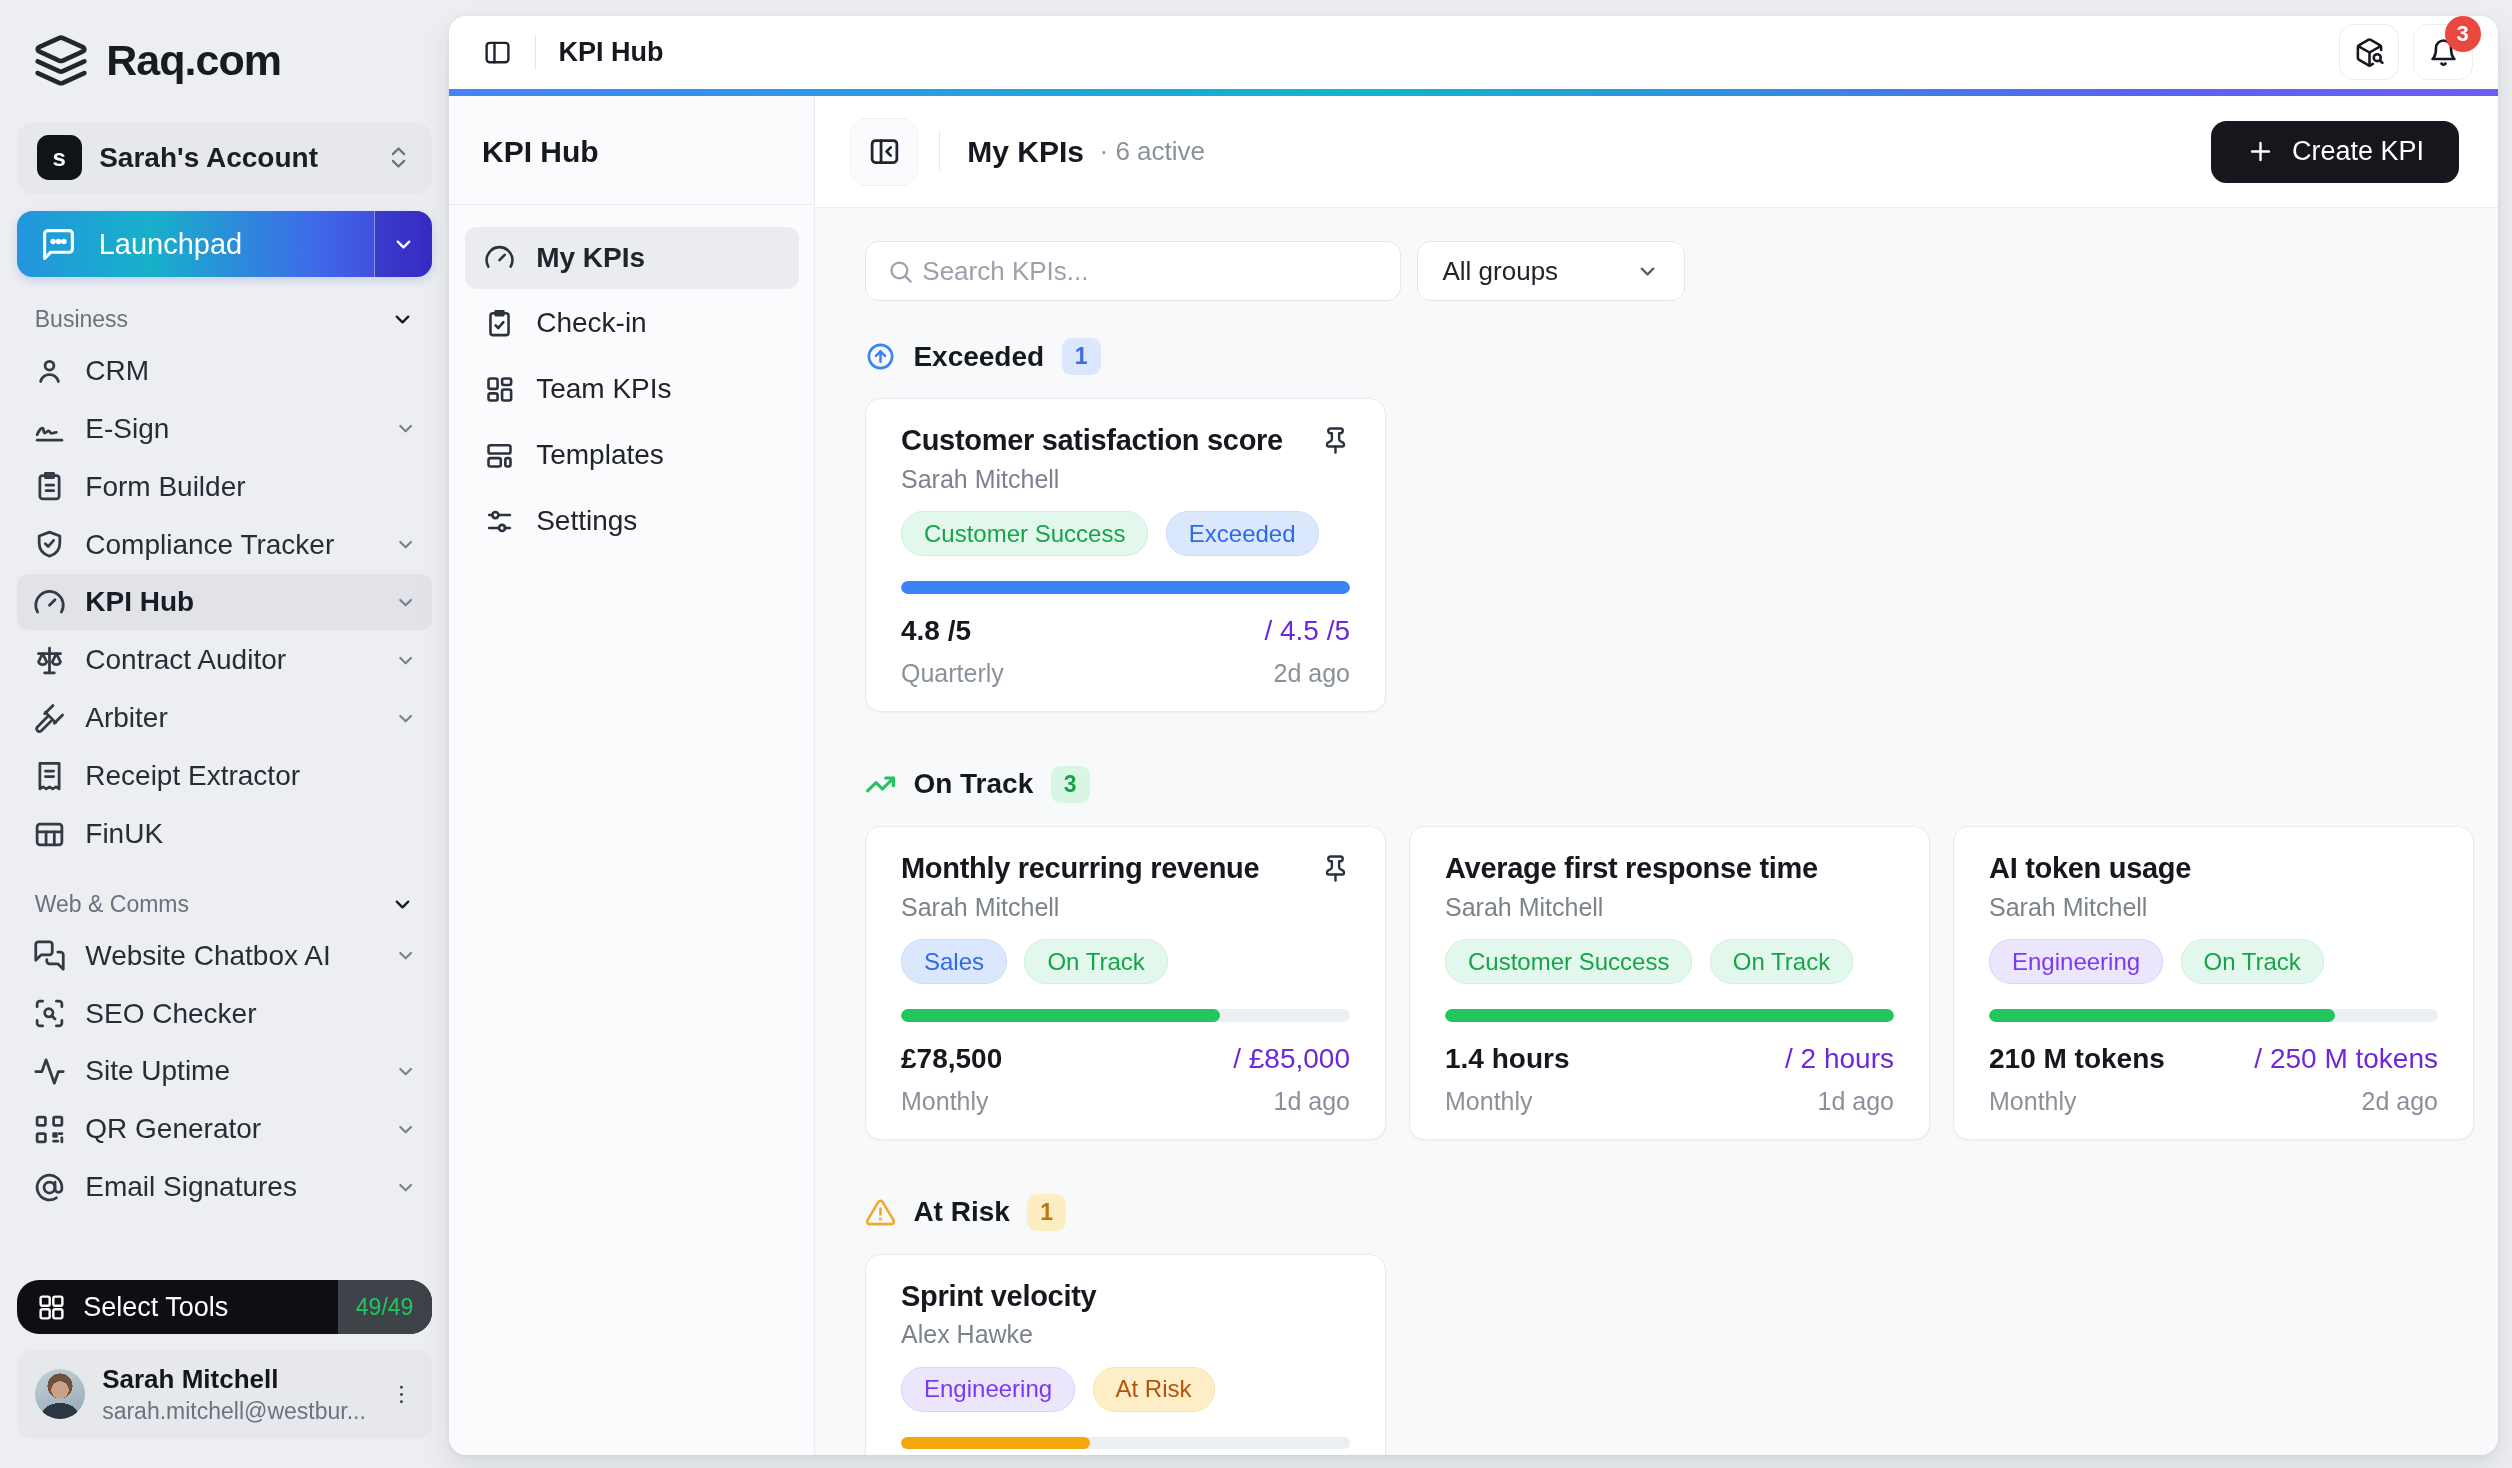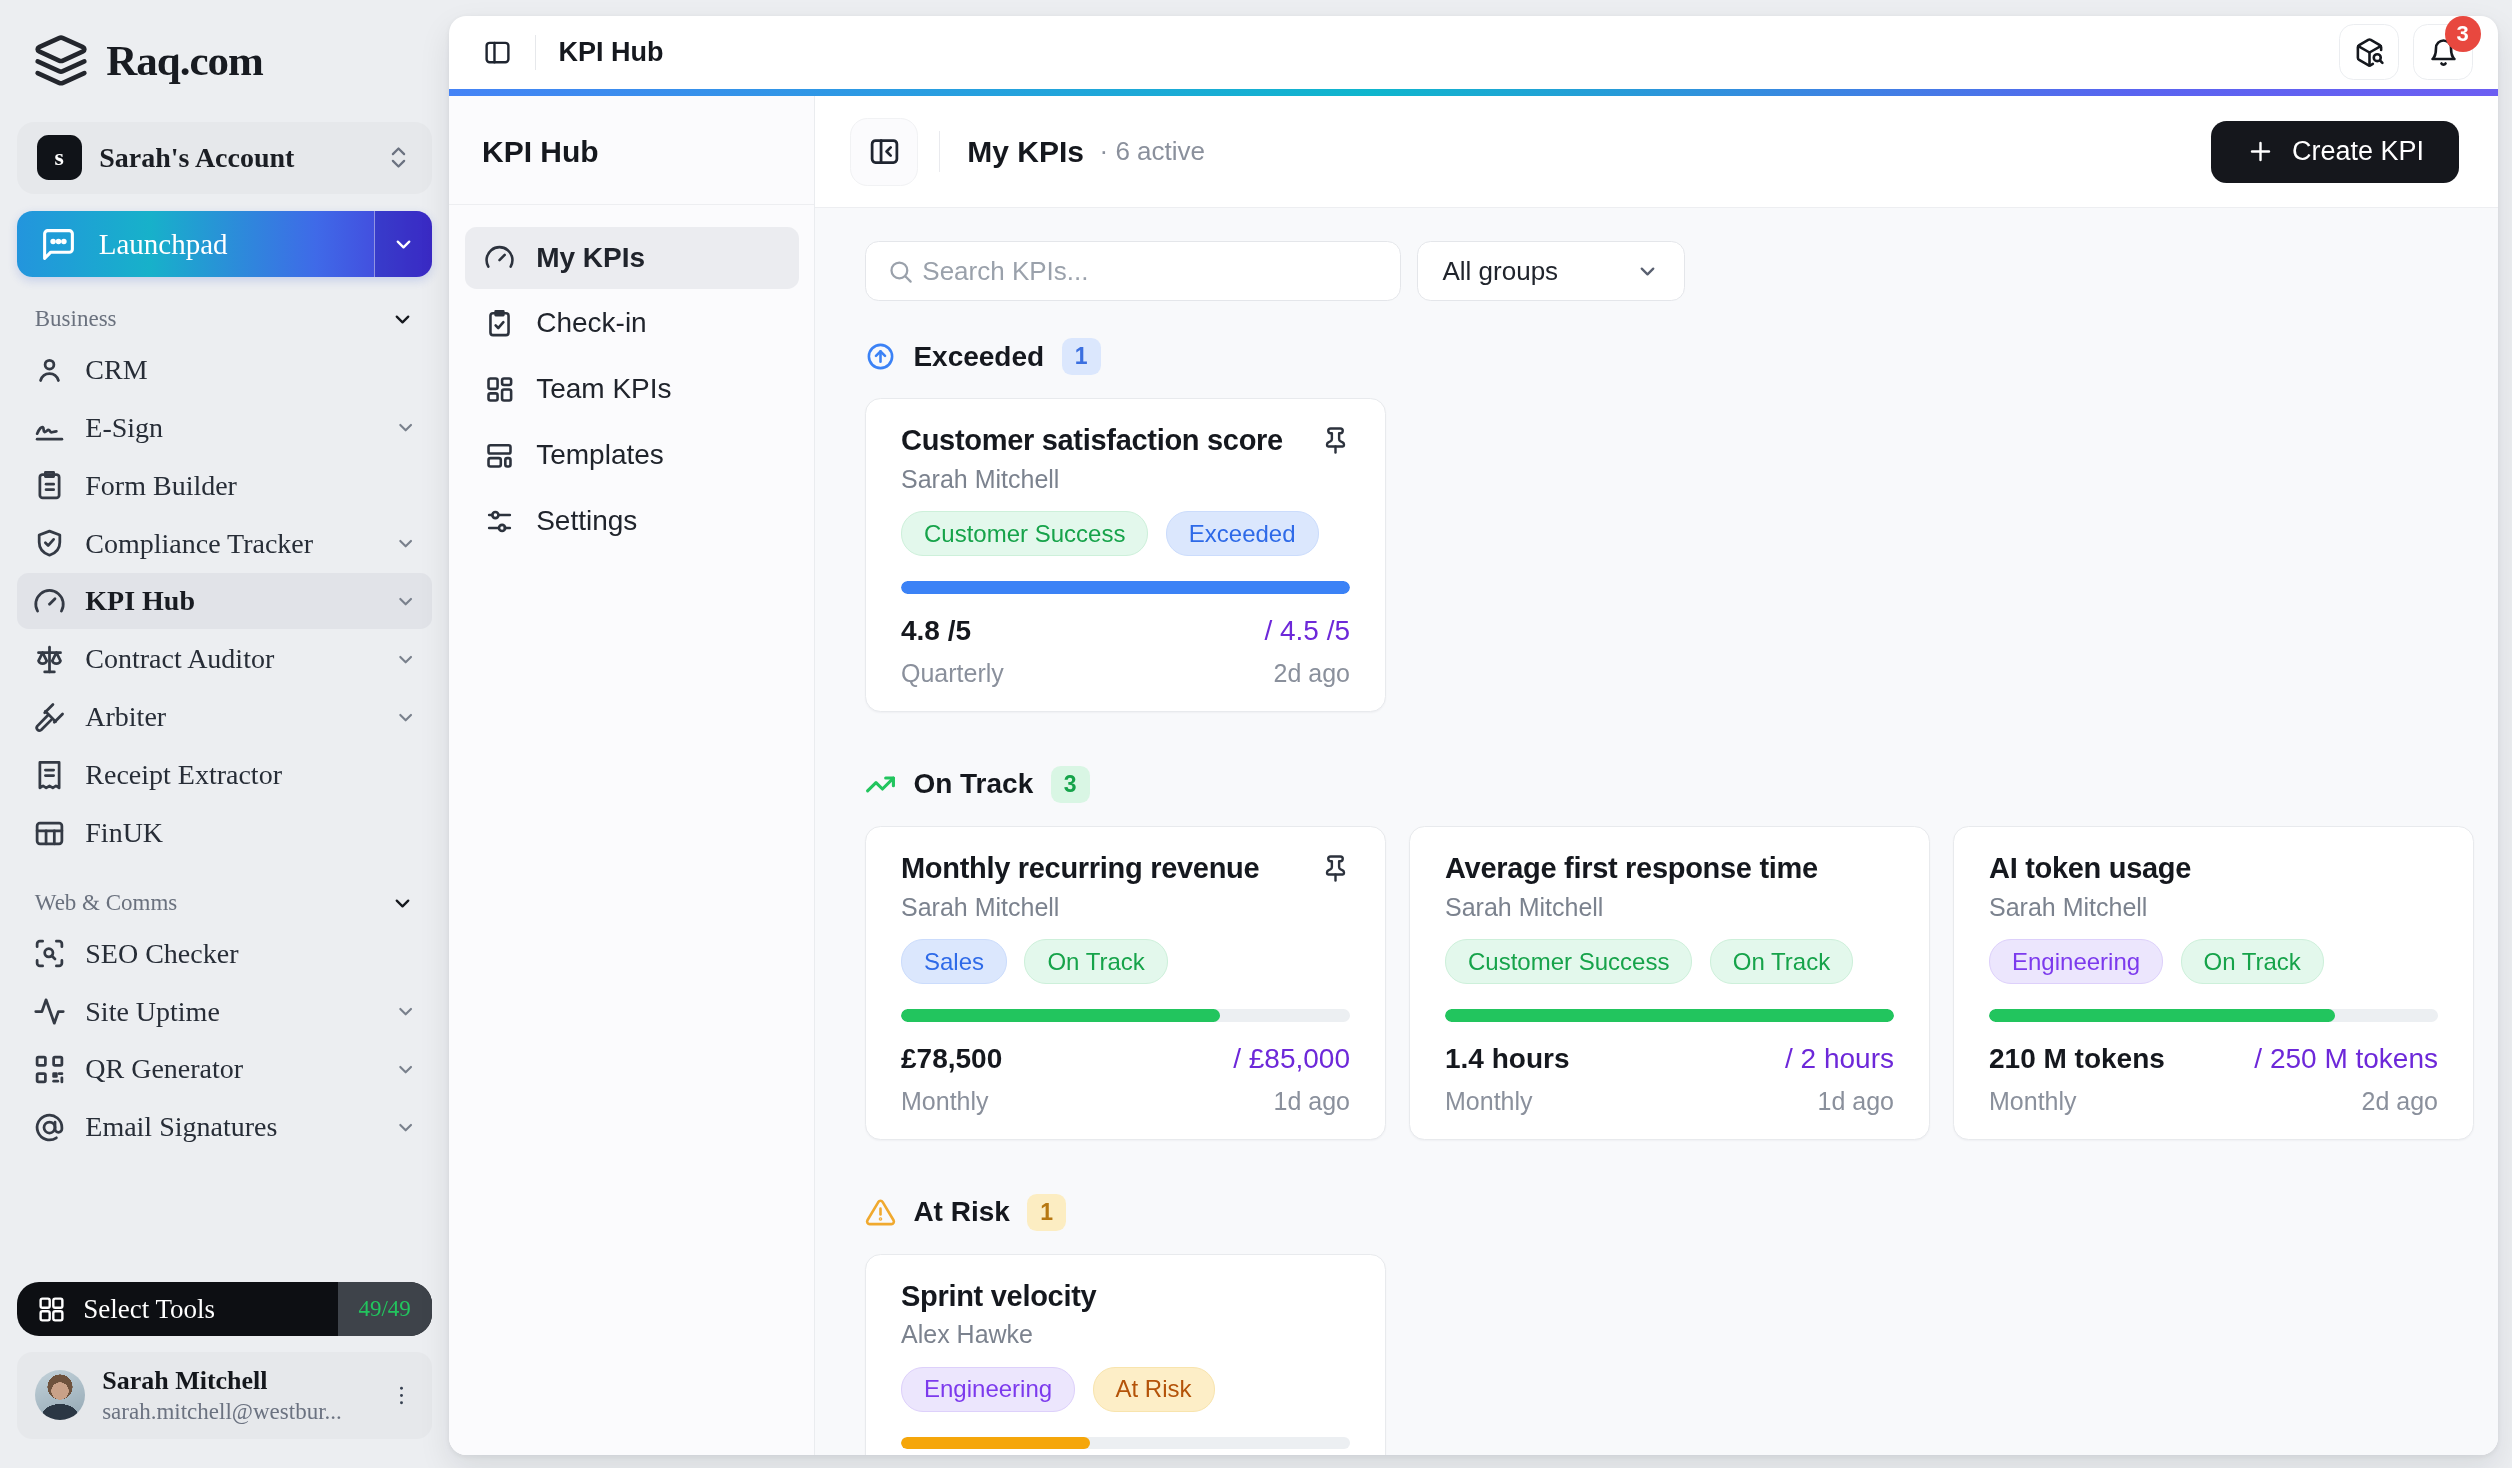--- a/index.html
+++ b/index.html
@@ -4,21 +4,21 @@
 <style>
   * { margin:0; padding:0; box-sizing:border-box; }
   html,body { background:#e7e9ed; }
   .page {
     position:relative; width:2512px; height:1468px; overflow:hidden;
     background:#eceef1; font-family:"Liberation Sans","DejaVu Sans",sans-serif; color:#15181e;
   }
   
   .sidebar {
     position:absolute; left:0; top:0; width:449px; height:100%;
-    padding:25px 17.4px 29px; display:flex; flex-direction:column;font-family:Liberation Serif, serif;
+    padding:25px 17.4px 29px; display:flex; flex-direction:column;
   }
   .logo-row { display:flex; align-items:center; gap:17.4px; padding:7.8px 15.5px 33px; }
   .logo-icon { width:56px; height:56px; color:#23262d; }
   .logo-icon svg { width:100%; height:100%; }
   .logo-text { font-size:43px; font-weight:700; letter-spacing:-1px; color:#181b21; }
 
   .account {
     display:flex; align-items:center; gap:17.4px; width:100%; height:72px;
     background:#e6e8eb; border:none; border-radius:17.4px; padding:0 19.4px; cursor:pointer;
     font-family:inherit;
@@ -348,20 +348,30 @@
               <path d="M15.5 10v9.5"></path>
             </svg></span>
           <span class="it-label">FinUK</span>
         </button>
         <div class="side-section-label">
           <span class="lbl">Web &amp; Comms</span>
           <span class="icon-24"><svg viewBox="0 0 24 24" fill="none" stroke="currentColor" stroke-width="2.4" stroke-linecap="round" stroke-linejoin="round">
               <path d="m6 9 6 6 6-6"></path>
             </svg></span>
         </div>
+        <button class="side-item">
+          <span class="it-icon"><svg viewBox="0 0 24 24" fill="none" stroke="currentColor" stroke-width="2" stroke-linecap="round" stroke-linejoin="round">
+              <path d="M14 9.5a2 2 0 0 1-2 2H6l-4 4V4a2 2 0 0 1 2-2h8a2 2 0 0 1 2 2z"></path>
+              <path d="M18 9.5h2a2 2 0 0 1 2 2V22l-4-4h-6a2 2 0 0 1-2-2v-1"></path>
+            </svg></span>
+          <span class="it-label">Website Chatbox AI</span>
+          <span class="it-chev"><svg viewBox="0 0 24 24" fill="none" stroke="currentColor" stroke-width="2.4" stroke-linecap="round" stroke-linejoin="round">
+              <path d="m6 9 6 6 6-6"></path>
+            </svg></span>
+        </button>
         <button class="side-item">
           <span class="it-icon"><svg viewBox="0 0 24 24" fill="none" stroke="currentColor" stroke-width="2" stroke-linecap="round" stroke-linejoin="round">
               <path d="M3 7V5a2 2 0 0 1 2-2h2"></path>
               <path d="M17 3h2a2 2 0 0 1 2 2v2"></path>
               <path d="M21 17v2a2 2 0 0 1-2 2h-2"></path>
               <path d="M7 21H5a2 2 0 0 1-2-2v-2"></path>
               <circle cx="11.5" cy="11.5" r="3"></circle>
               <path d="m16 16-2.4-2.4"></path>
             </svg></span>
           <span class="it-label">SEO Checker</span>

